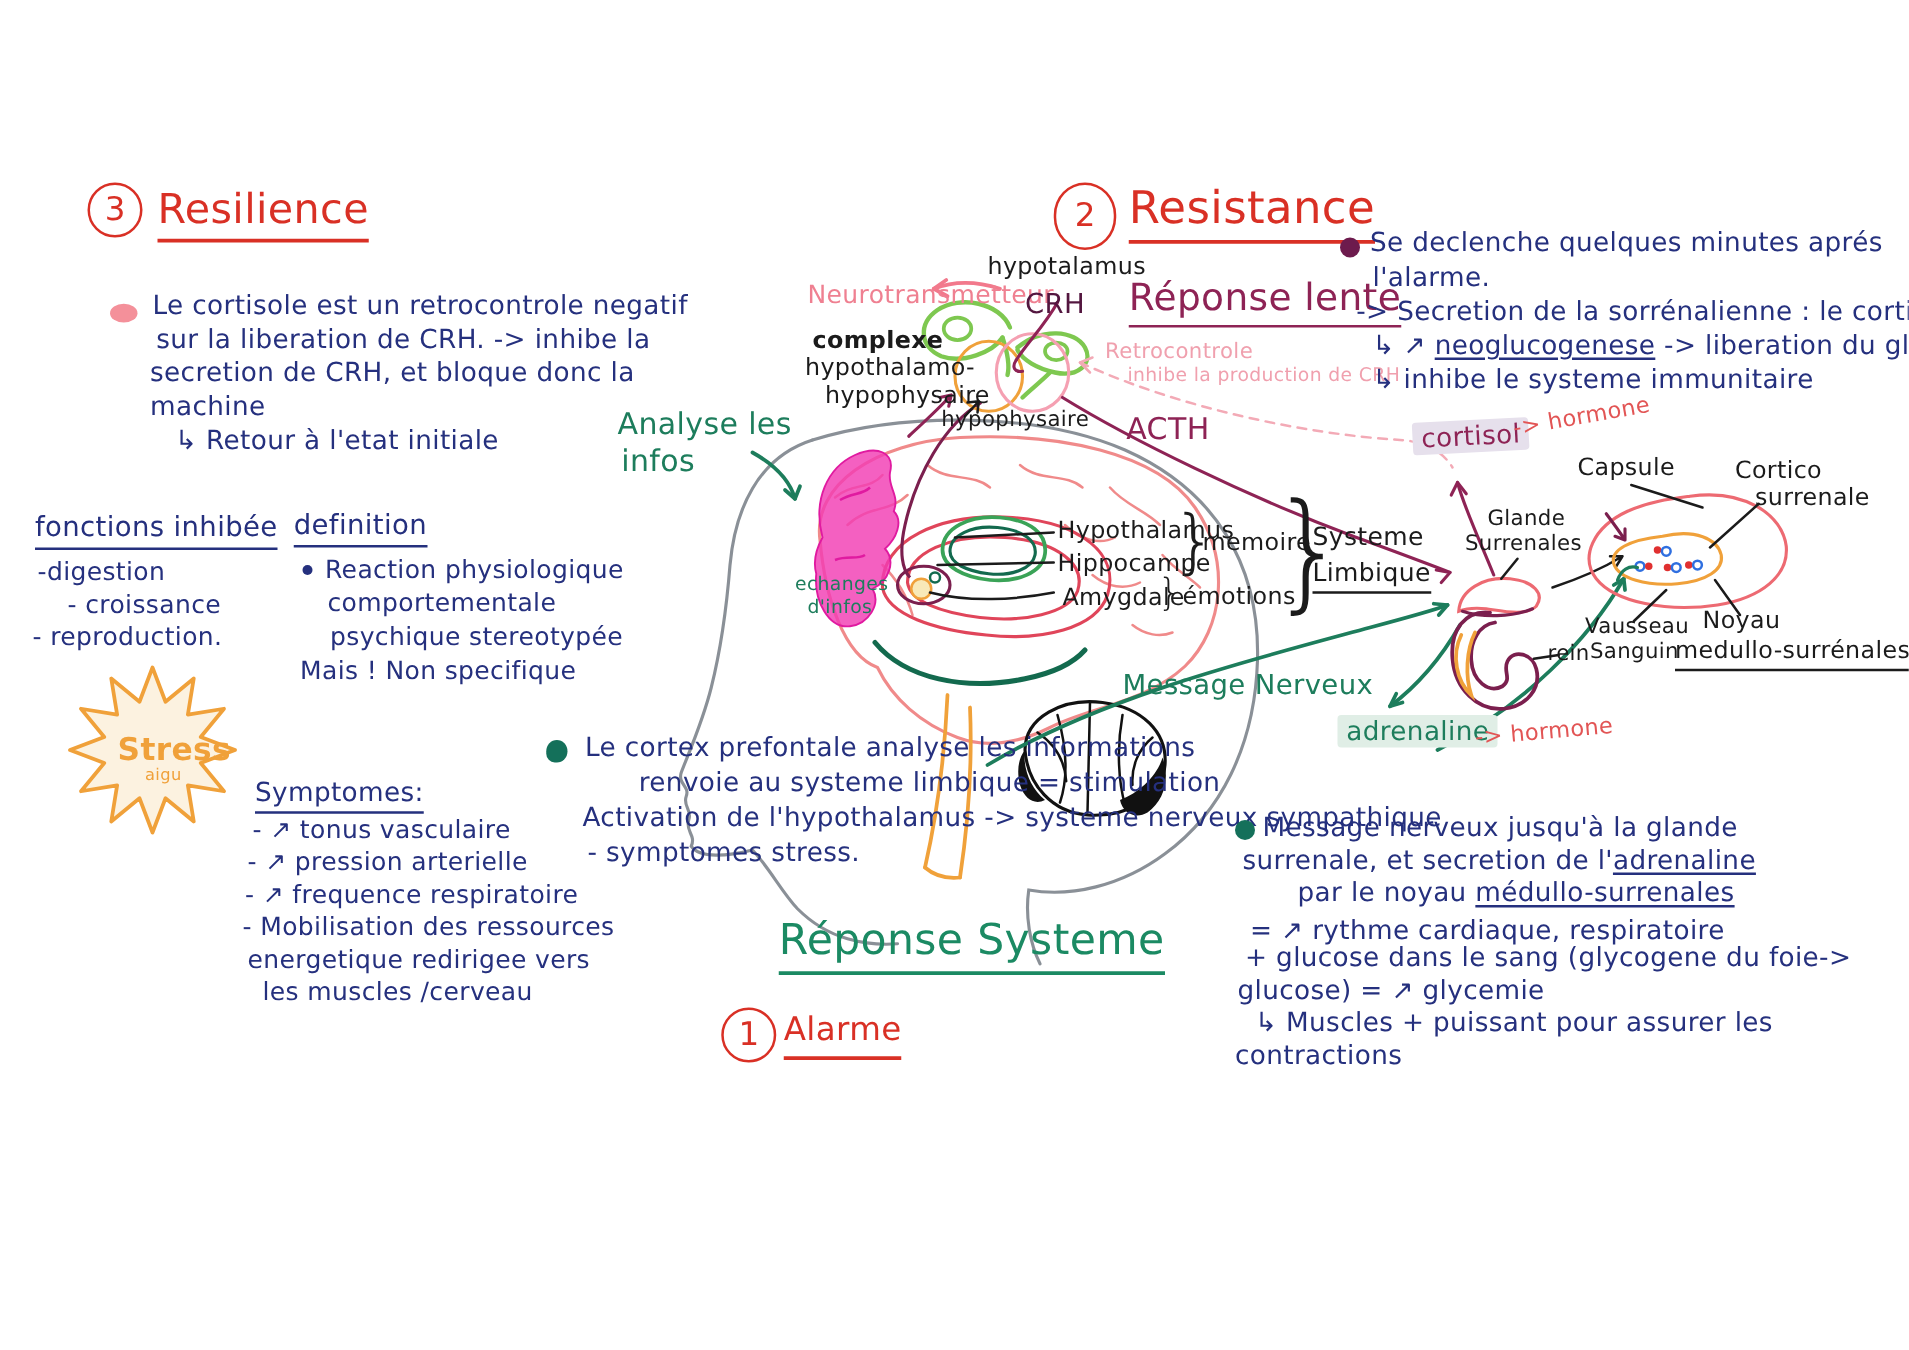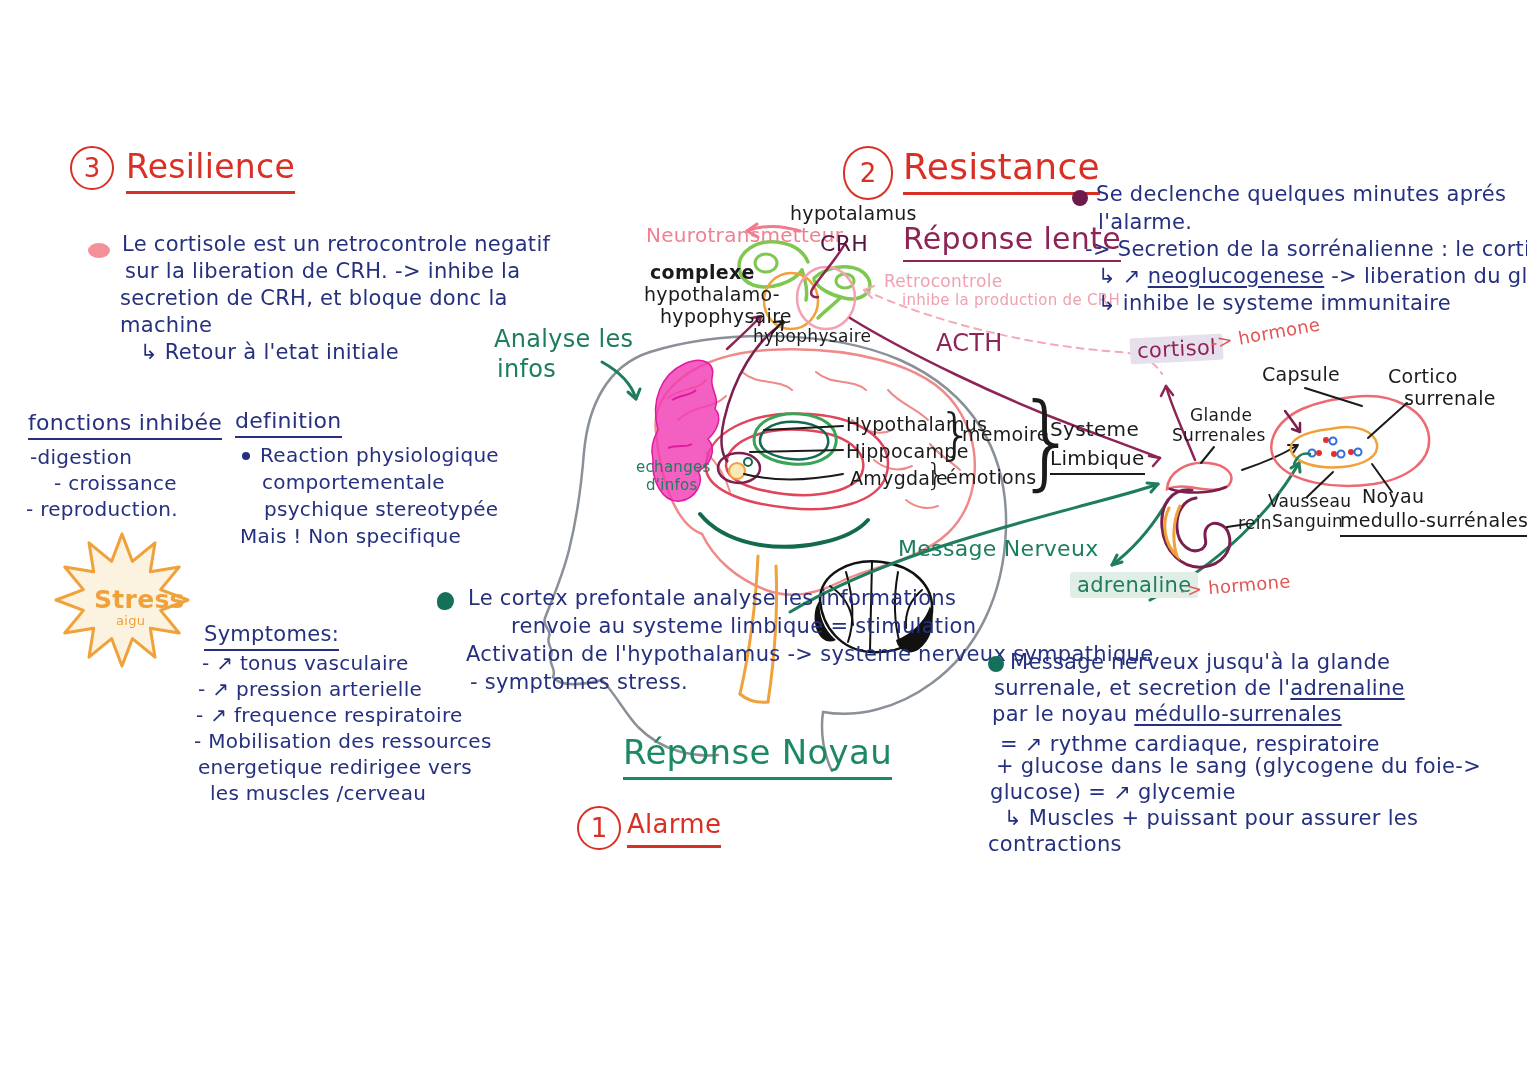--- a/index.html
+++ b/index.html
@@ -217,21 +217,21 @@
 <div class="t blk" style="left:650px;top:262px;font-size:19px;font-weight:bold;">complexe</div>
 <div class="t blk" style="left:644px;top:284px;font-size:19px;">hypothalamo-</div>
 <div class="t blk" style="left:660px;top:306px;font-size:19px;">hypophysaire</div>
 <div class="t blk" style="left:753px;top:327px;font-size:17px;">hypophysaire</div>
 
 <div class="circle" style="left:843px;top:146px;width:46px;height:50px;line-height:50px;border-radius:50% / 48%;">2</div>
 <div class="t red u3" style="left:903px;top:146px;font-size:36px;">Resistance</div>
 <div class="t purple u2" style="left:903px;top:222px;font-size:30px;">Réponse lente</div>
 <div class="t pinklt" style="left:884px;top:272px;font-size:17px;">Retrocontrole</div>
 <div class="t pinklt" style="left:902px;top:292px;font-size:15px;">inhibe la production de CRH</div>
-<div class="t purple" style="left:936px;top:330px;font-size:24px;text-align:right;">ACTH</div>
+<div class="t purple" style="left:901px;top:330px;font-size:24px;text-align:right;">ACTH</div>
 
 <div class="bullet" style="left:1072px;top:190px;width:16px;height:16px;background:#6d1b4d;"></div>
 <div class="t navy" style="left:1096px;top:182px;font-size:21px;">Se declenche quelques minutes aprés</div>
 <div class="t navy" style="left:1098px;top:210px;font-size:21px;">l'alarme.</div>
 <div class="t navy" style="left:1085px;top:237px;font-size:21px;">-&gt; Secretion de la sorrénalienne : le cortisol</div>
 <div class="t navy" style="left:1098px;top:264px;font-size:21px;"><span>↳ ↗ </span><span class="uw">neoglucogenese</span><span> -&gt; liberation du glucose</span></div>
 <div class="t navy" style="left:1098px;top:291px;font-size:21px;">↳ inhibe le systeme immunitaire</div>
 
 <div class="t purple hl" style="left:1130px;top:336px;font-size:21px;background:#e6e0ec;transform:rotate(-3deg);">cortisol</div>
 <div class="t hormone" style="left:1210px;top:324px;font-size:18px;transform:rotate(-10deg);">-&gt; hormone</div>
@@ -261,25 +261,25 @@
 <div class="t green" style="left:898px;top:536px;font-size:22px;">Message Nerveux</div>
 <div class="t green hl" style="left:1070px;top:572px;font-size:21px;background:#e0eee6;">adrenaline</div>
 <div class="t hormone" style="left:1180px;top:576px;font-size:18px;transform:rotate(-5deg);">-&gt; hormone</div>
 
 <div class="bullet" style="left:437px;top:592px;width:17px;height:18px;background:#14705a;border-radius:50% 50% 50% 40%;"></div>
 <div class="t navy" style="left:468px;top:586px;font-size:21px;">Le cortex prefontale analyse les informations</div>
 <div class="t navy" style="left:463px;top:614px;font-size:21px;margin-left:48px;">renvoie au systeme limbique  = stimulation</div>
 <div class="t navy" style="left:466px;top:642px;font-size:21px;">Activation de  l'hypothalamus -&gt; systeme nerveux sympathique</div>
 <div class="t navy" style="left:470px;top:670px;font-size:21px;">- symptomes stress.</div>
 
-<div class="t green u3" style="left:623px;top:733px;font-size:34px;color:#1b8a63;">Réponse Noyau</div>
+<div class="t green u3" style="left:623px;top:733px;font-size:34px;color:#1b8a63;">Réponse Systeme</div>
 <div class="circle" style="left:577px;top:806px;width:40px;height:40px;line-height:40px;">1</div>
 <div class="t red u3" style="left:627px;top:810px;font-size:26px;">Alarme</div>
 
 <div class="bullet" style="left:988px;top:656px;width:16px;height:16px;background:#14705a;"></div>
 <div class="t navy" style="left:1010px;top:650px;font-size:21px;">Message nerveux jusqu'à la glande</div>
 <div class="t navy" style="left:994px;top:676px;font-size:21px;"><span>surrenale, et secretion de l'</span><span class="uw">adrenaline</span></div>
-<div class="t navy" style="left:992px;top:702px;font-size:21px;"><span>par le noyau </span><span class="uw">médullo-surrenales</span></div>
+<div class="t navy" style="left:1038px;top:702px;font-size:21px;"><span>par le noyau </span><span class="uw">médullo-surrenales</span></div>
 <div class="t navy" style="left:1000px;top:732px;font-size:21px;">= ↗ rythme cardiaque, respiratoire</div>
 <div class="t navy" style="left:996px;top:754px;font-size:21px;">+ glucose dans le sang (glycogene du foie-&gt;</div>
 <div class="t navy" style="left:990px;top:780px;font-size:21px;">glucose) = ↗ glycemie</div>
 <div class="t navy" style="left:1004px;top:806px;font-size:21px;">↳ Muscles + puissant pour assurer les</div>
 <div class="t navy" style="left:988px;top:832px;font-size:21px;">contractions</div>
 
 </body></html>

